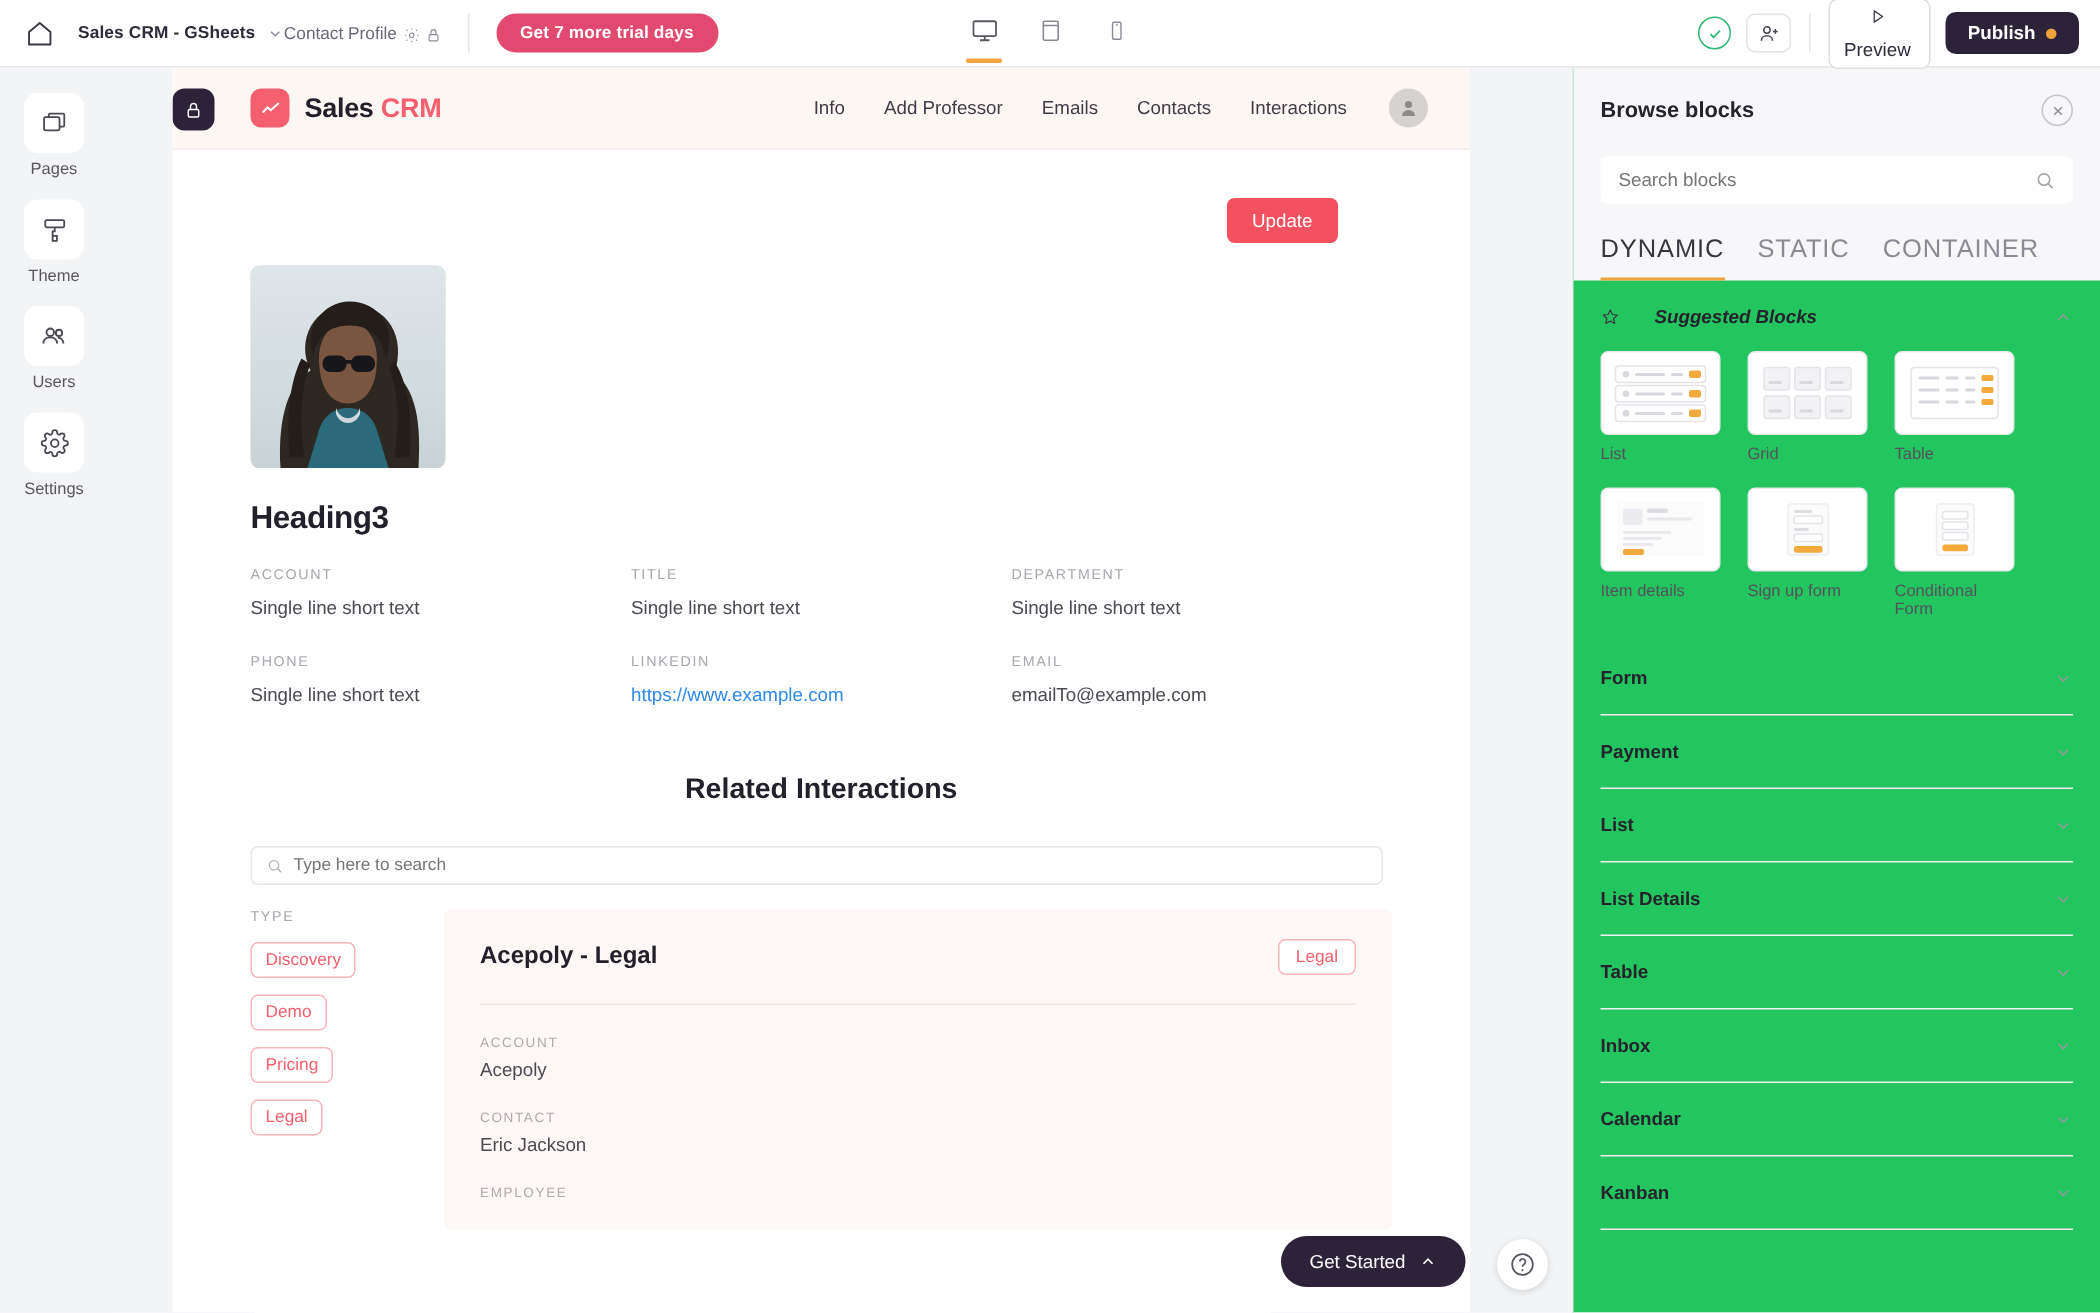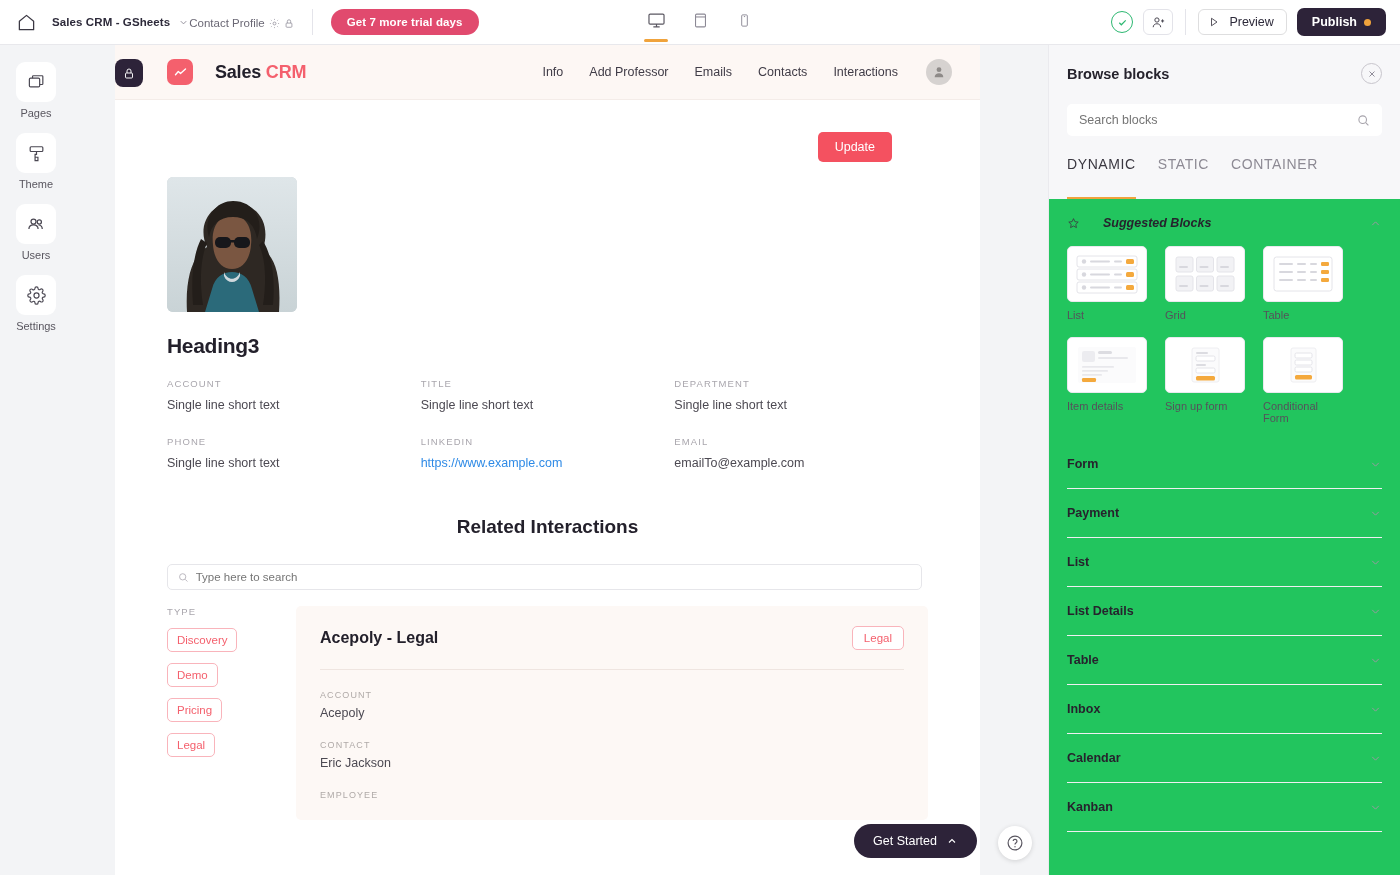--- a/index.html
+++ b/index.html
@@ -39,21 +39,21 @@
     padding-bottom: 4px;
   }
   .dev .ul { position: absolute; bottom: 3px; width: 24px; height: 2.5px; background: transparent; border-radius: 2px; }
   .dev.active .ul { background: #f0a33c; }
   .top-right { position: absolute; right: 14px; display: flex; align-items: center; gap: 10px; }
   .circ-ok { width: 22px; height: 22px; border-radius: 50%; border: 1.5px solid #2eb872; display:flex;align-items:center;justify-content:center; cursor:pointer;}
   .sq-btn { width: 30px; height: 26px; border: 1px solid #e3e3e9; border-radius: 6px; display:flex;align-items:center;justify-content:center;background:#fff;cursor:pointer;}
   .preview-btn {
     display: flex; align-items: center; gap: 9px; border: 1px solid #dededf;
     border-radius: 6px; padding: 5px 12px 5px 9px; background: #fff; cursor: pointer;
-    font-size: 12.5px; color: #2d2a3a; font-weight: 400;
+    font-size: 12.5px; color: #2d2a3a; font-weight: 400; flex-direction: column;
   }
   .publish-btn {
     display: flex; align-items: center; gap: 7px; background: #2d2339;
     border-radius: 7px; padding: 7px 15px; color: #fff; font-size: 12.5px;
     font-weight: 700; cursor: pointer; border: none;
   }
   .pub-dot { width: 7px; height: 7px; border-radius: 50%; background: #f0a33c; }
 
   
   .rail {
@@ -75,21 +75,21 @@
   }
   .lockbadge {
     position: absolute; top: 14px; left: 0px; width: 28px; height: 28px;
     background: #2d2339; border-radius: 8px; display:flex;align-items:center;justify-content:center;
     z-index: 6;
   }
   .site-nav {
     height: 55px; background: #fdf7f4; display: flex; align-items: center;
     padding: 0 28px 0 52px; border-bottom: 1px solid #f4ece8;
   }
-  .logo-wrap { display: flex; align-items: center; gap: 22px; }
+  .logo-wrap { display: flex; align-items: center; gap: 10px; }
   .logo-sq {
     width: 26px; height: 26px; border-radius: 7px; background: #f4606d;
     display: flex; align-items: center; justify-content: center;
   }
   .logo-txt { font-size: 18px; font-weight: 700; letter-spacing: -.2px; }
   .logo-txt .a { color: #23202b; }
   .logo-txt .b { color: #f4606d; }
   .site-links { margin-left: auto; display: flex; align-items: center; gap: 26px; }
   .site-link { font-size: 12.5px; color: #403c47; cursor: pointer; }
   .nav-avatar {
@@ -171,21 +171,21 @@
   .panel-search {
     margin-top: 20px; background: #fff; border-radius: 5px; height: 32px;
     display: flex; align-items: center; padding: 0 12px; gap: 8px;
   }
   .panel-search input {
     border: none; outline: none; flex: 1; font-size: 12.5px; color: #9b98a1;
     font-family: "Liberation Sans", sans-serif; background: transparent;
   }
   .tabs { display: flex; gap: 22px; margin-top: 20px; }
   .tab {
-    font-size: 14px; letter-spacing: .6px; color: #8d8a94; padding-bottom: 25px;
+    font-size: 17px; letter-spacing: .6px; color: #8d8a94; padding-bottom: 9px;
     cursor: pointer; border-bottom: 2.5px solid transparent;
   }
   .tab.active { color: #3a3740; border-bottom-color: #f0a33c; }
   .panel-scroll { flex: 1; overflow: hidden; padding: 0 18px; }
   .sugg-head { display: flex; align-items: center; gap: 23px; padding: 17px 0 0 0; font-style: italic; }
   .sugg-title { font-size: 12.5px; font-weight: 700; color: #26232d; }
   .chev-up { margin-left: auto; }
   .thumbs { display: flex; flex-wrap: wrap; gap: 16px 18px; margin-top: 16px; }
   .thumb { width: 80px; cursor: pointer; }
   .thumb-box {

